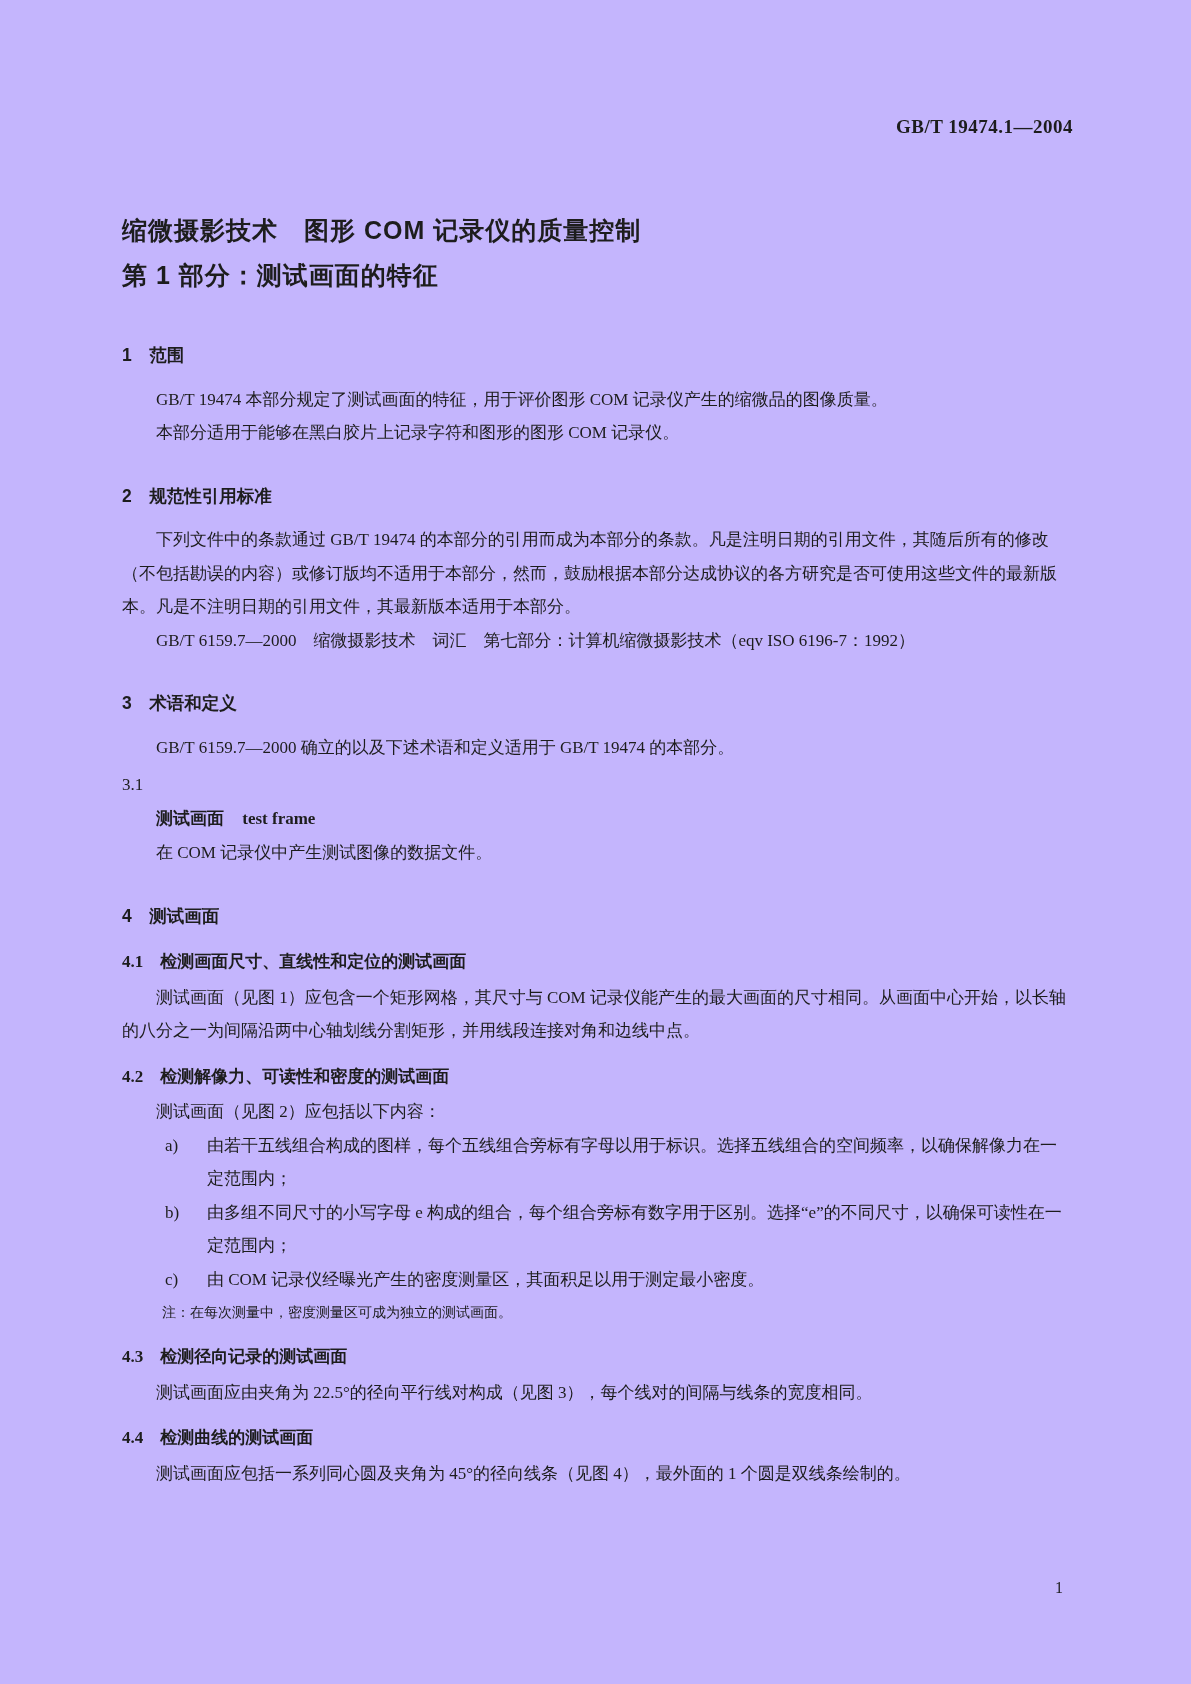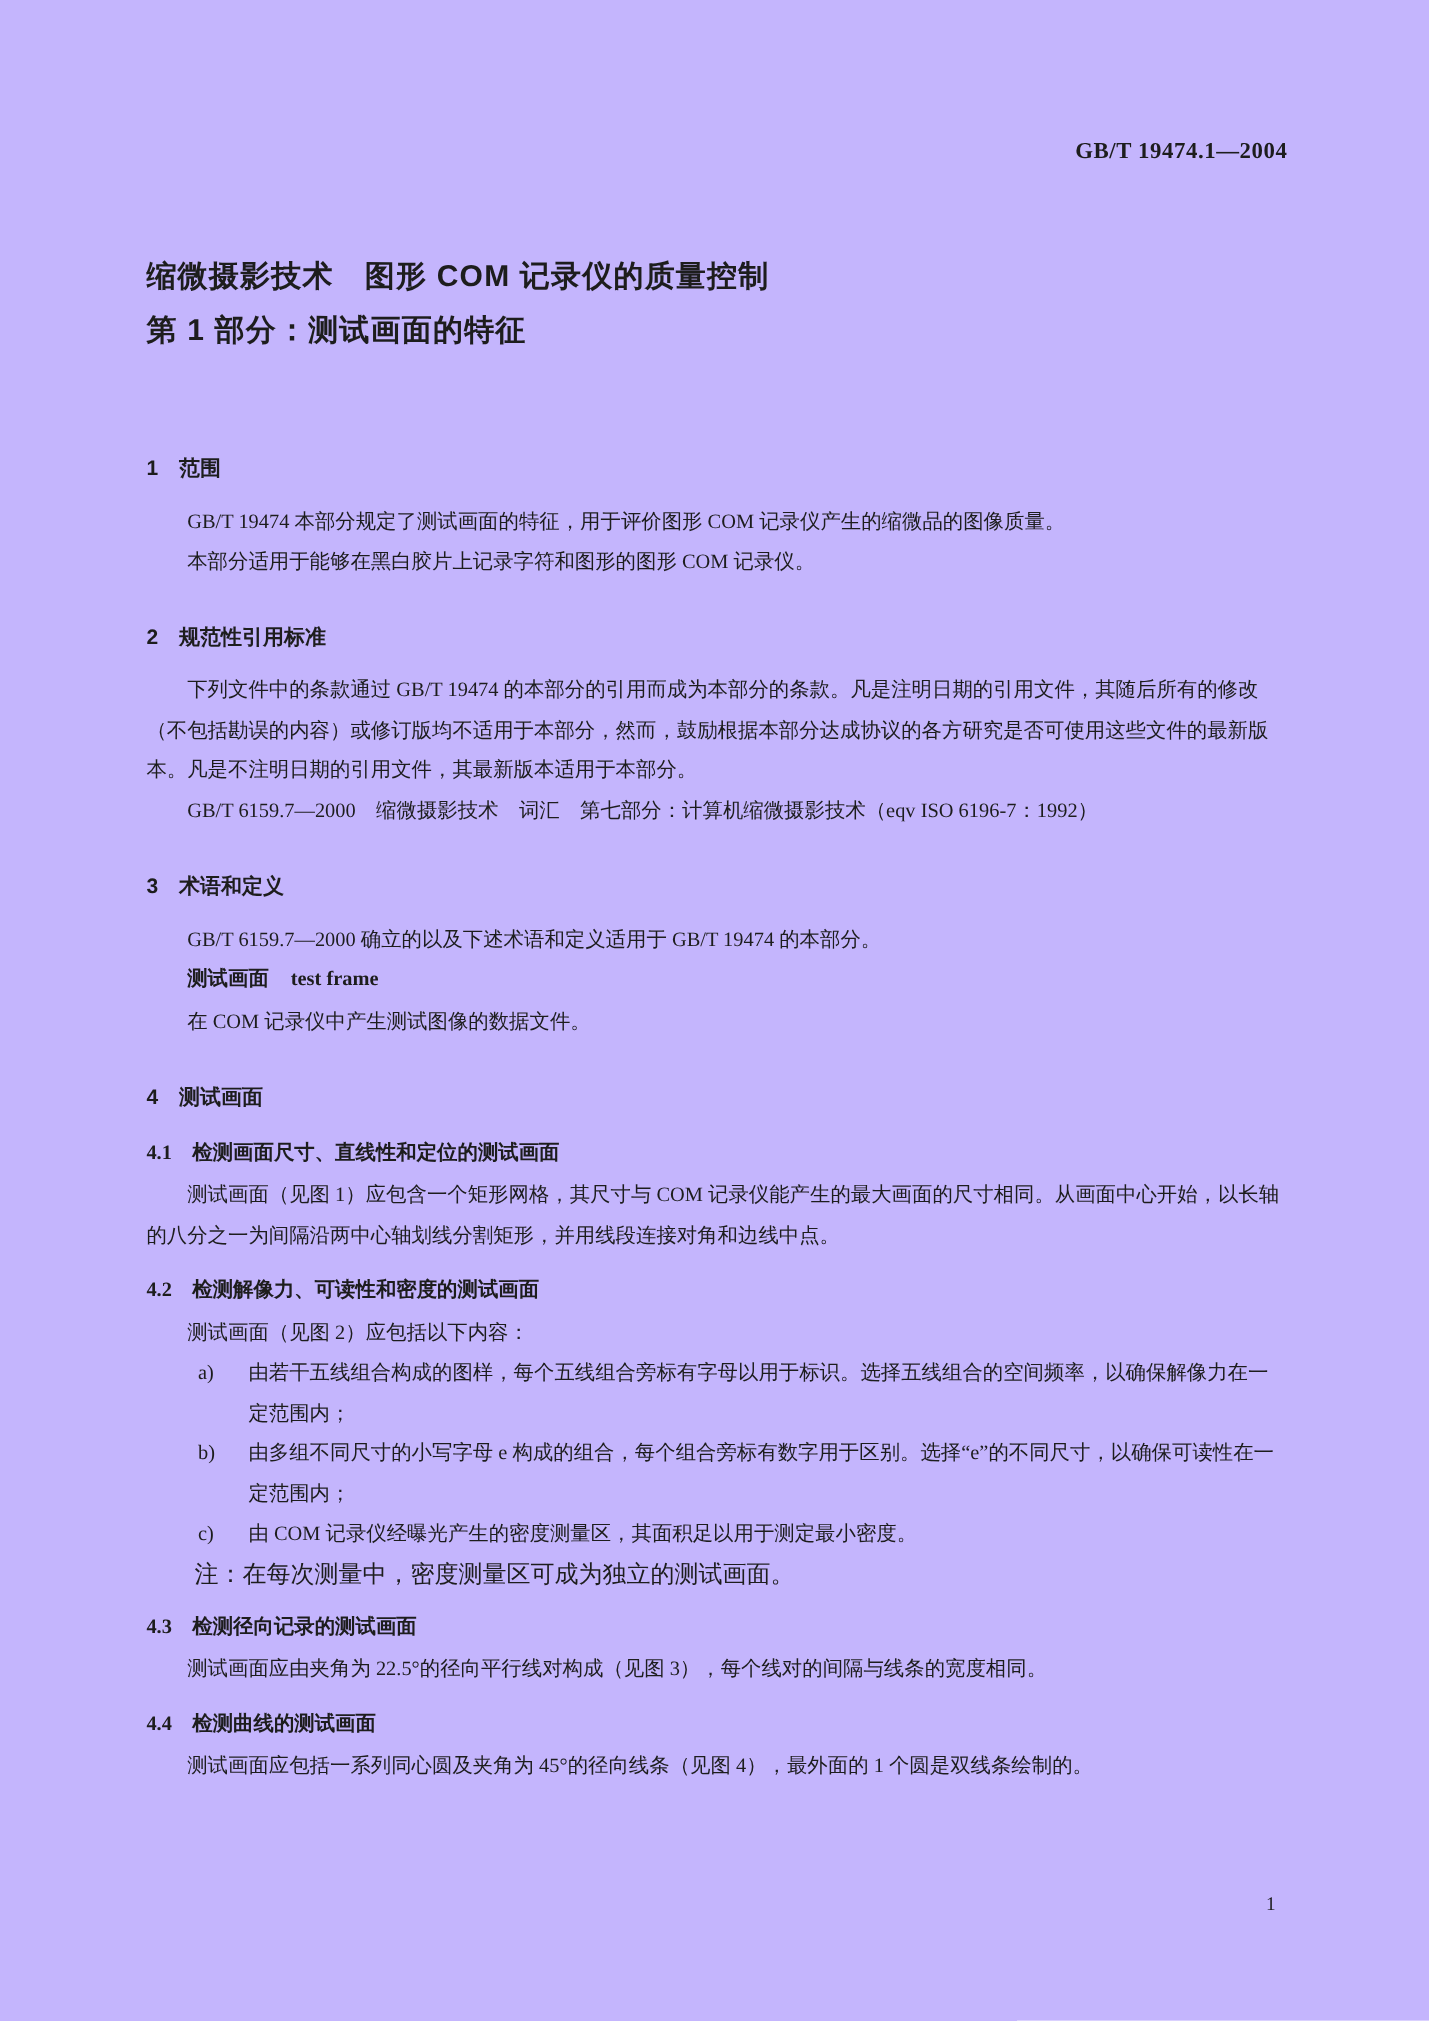--- a/index.html
+++ b/index.html
@@ -38,21 +38,21 @@
   }
 
   .h-lvl1 {
     font-family: "Liberation Sans", "DejaVu Sans", sans-serif;
     font-weight: 700;
     font-size: 17.5px;
     line-height: 33.5px;
     margin-top: 30px;
     margin-bottom: 10px;
   }
-  .sec-first .h-lvl1 { margin-top: 76px; }
+  .sec-first .h-lvl1 { margin-top: 41px; }
 
   .h-lvl2 {
     font-family: Liberation Serif, serif;
     font-weight: 700;
     font-size: 17px;
     line-height: 33.5px;
     margin-top: 12px;
     margin-bottom: 2px;
   }
 
@@ -69,21 +69,21 @@
     padding-left: 85px;
   }
   .li-label {
     position: absolute;
     left: 43px;
     top: 0;
   }
 
   .note {
     margin-left: 40px;
-    font-size: 20px;
+    font-size: 14px;
     line-height: 30px;
     margin-top: 2px;
     margin-bottom: 4px;
   }
 
   .page-number {
     position: absolute;
     right: 128px;
     bottom: 88px;
     font-size: 16px;
@@ -111,20 +111,21 @@
 
     <section>
       <h2 class="h-lvl1">2　规范性引用标准</h2>
       <p class="para">下列文件中的条款通过 GB/T 19474 的本部分的引用而成为本部分的条款。凡是注明日期的引用文件，其随后所有的修改（不包括勘误的内容）或修订版均不适用于本部分，然而，鼓励根据本部分达成协议的各方研究是否可使用这些文件的最新版本。凡是不注明日期的引用文件，其最新版本适用于本部分。</p>
       <p class="para">GB/T 6159.7—2000　缩微摄影技术　词汇　第七部分：计算机缩微摄影技术（eqv ISO 6196-7：1992）</p>
     </section>
 
     <section>
       <h2 class="h-lvl1">3　术语和定义</h2>
       <p class="para">GB/T 6159.7—2000 确立的以及下述术语和定义适用于 GB/T 19474 的本部分。</p>
+      <p class="clause-no">3.1</p>
       <p class="term-line">
         <span class="term-cn">测试画面</span>
         <span class="term-en">test frame</span>
       </p>
       <p class="para">在 COM 记录仪中产生测试图像的数据文件。</p>
     </section>
 
     <section>
       <h2 class="h-lvl1">4　测试画面</h2>
 

